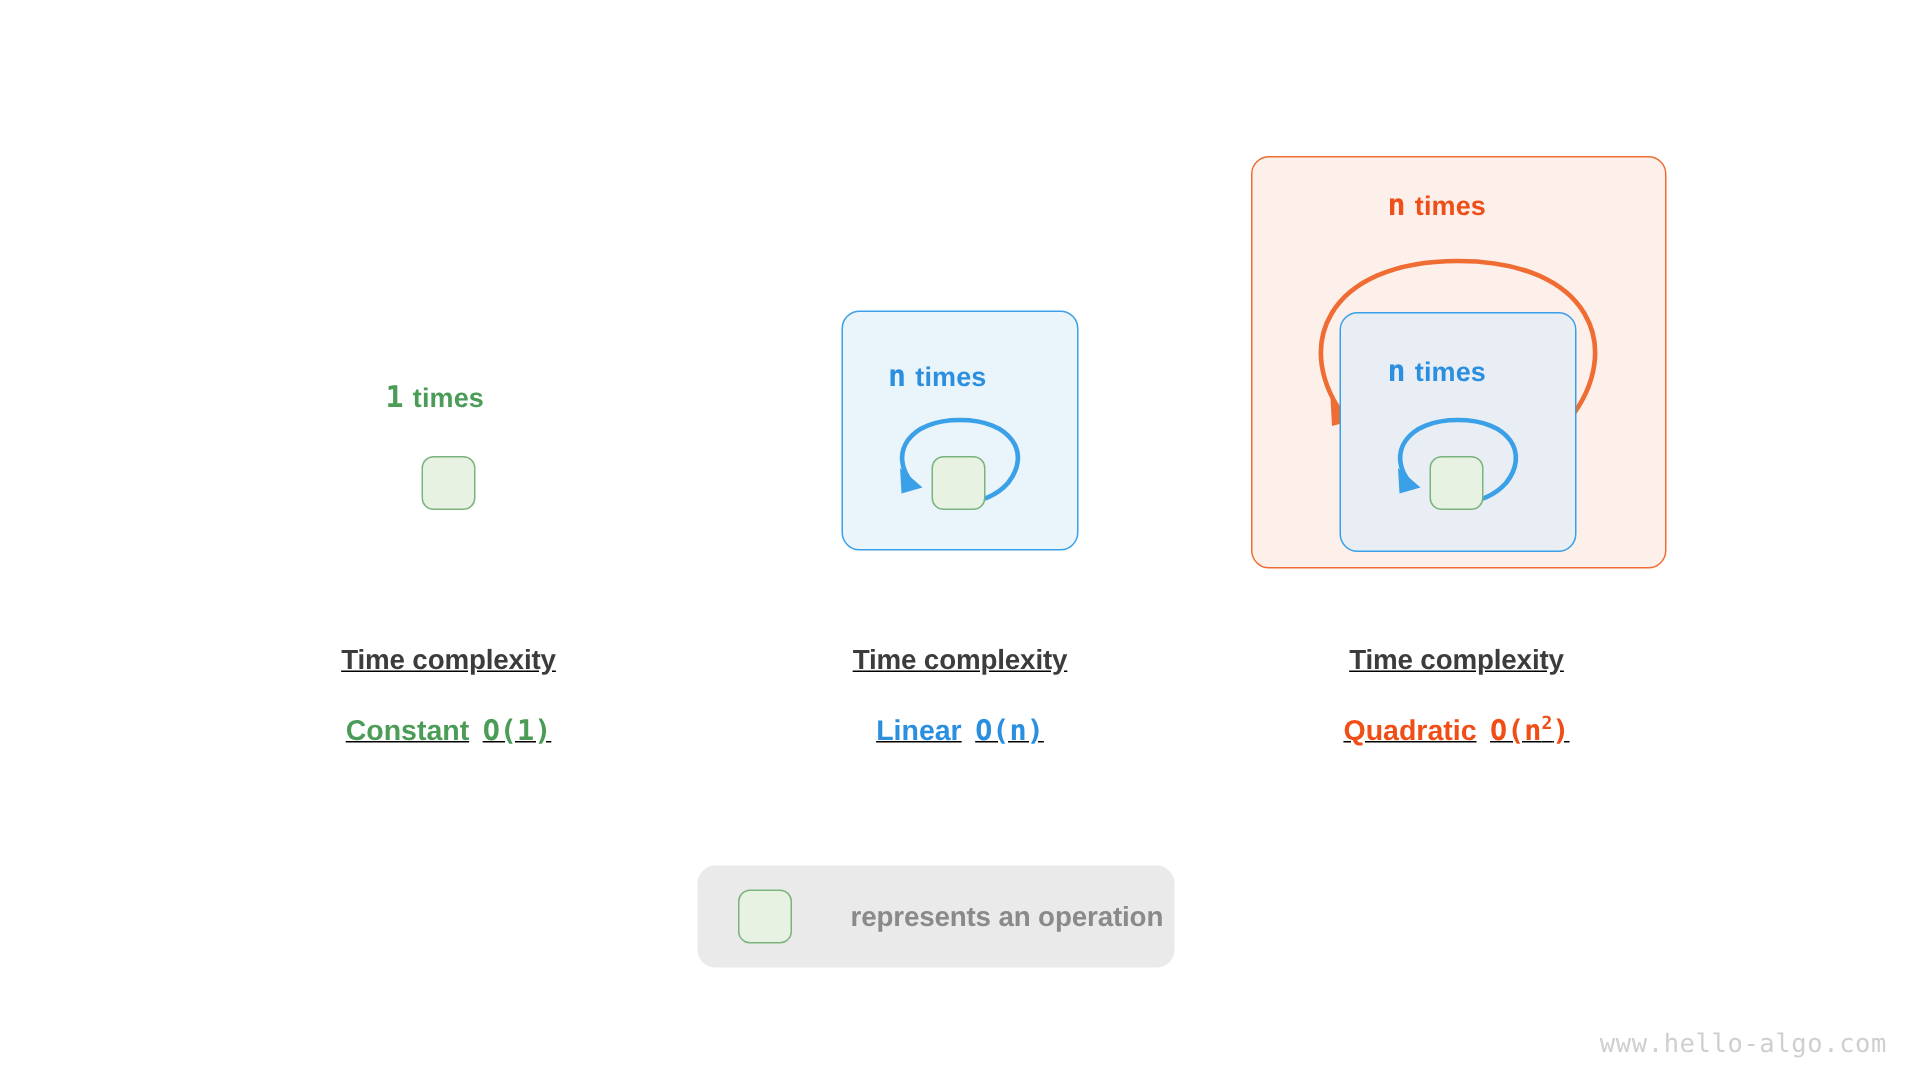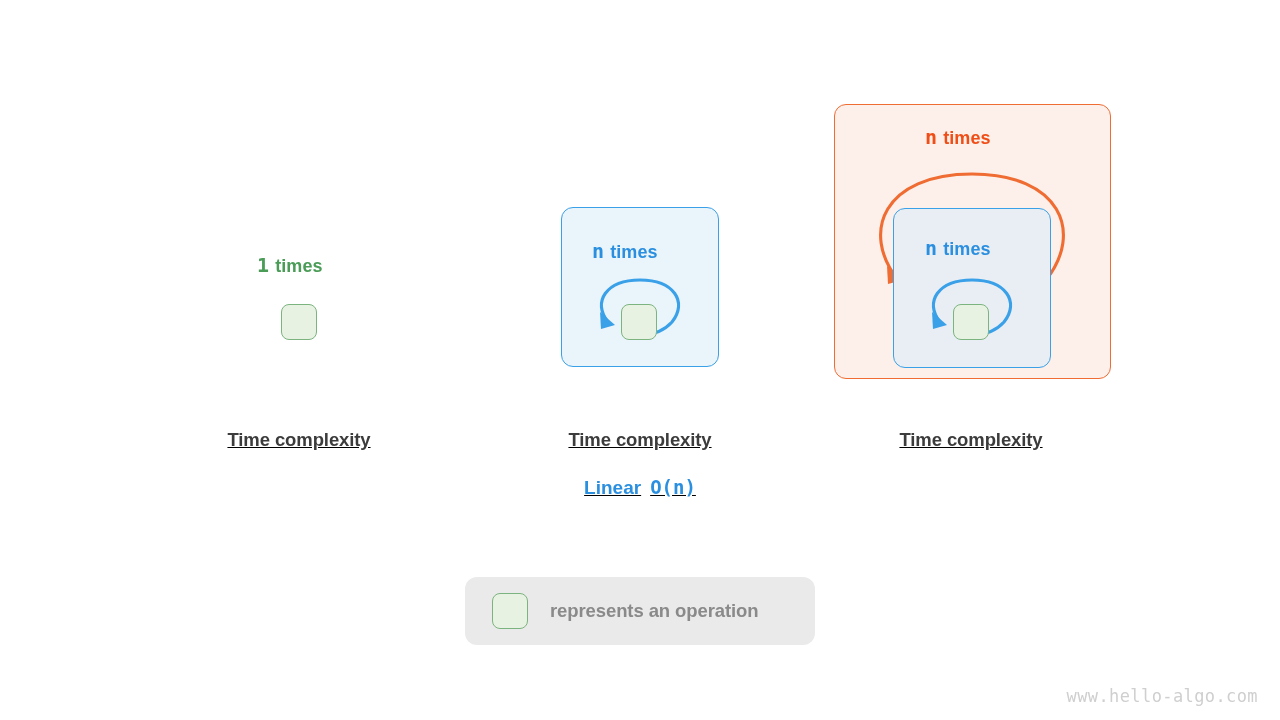--- a/index.html
+++ b/index.html
@@ -165,28 +165,29 @@
 
   .cap-const { left: 149px; top: 431px; }
   .cap-lin   { left: 490px; top: 431px; }
   .cap-quad  { left: 821px; top: 431px; }
 
   
   .legend {
     position: absolute;
     left: 465px;
     top: 577px;
-    width: 350px;
+    width: 318px;
     height: 68px;
     box-sizing: border-box;
     background: #eaeaea;
     border-radius: 12px;
     display: flex;
     align-items: center;
     padding-left: 27px;
+    gap: 17px;
   }
   .legend .legend-square {
     position: static;
     flex: 0 0 auto;
     width: 36px;
     height: 36px;
   }
   .legend .legend-text {
     margin-left: 22px;
     font-family: "Liberation Sans", sans-serif;
@@ -215,20 +216,23 @@
   <div>
 
     <div class="times-label lbl-const">
       <span class="count green-text">1</span><span class="word green-text">times</span>
     </div>
 
     <div class="op-square op-const"></div>
 
     <div class="caption cap-const">
       <span class="title">Time complexity</span>
+      <span class="value green-text">
+        <span class="name">Constant</span><span class="bigo">O(1)</span>
+      </span>
     </div>
   </div>
 
   <div>
 
     <div class="loop-box blue box-linear"></div>
 
     <div class="times-label lbl-lin z-content">
       <span class="count blue-text">n</span><span class="word blue-text">times</span>
     </div>
@@ -269,20 +273,23 @@
 
     <svg class="arrow-svg arrow-blue loop-quad-inner z-content" width="100" height="64" viewBox="0 0 100 64">
       <path d="M 18 46 C 2 26, 16 4, 50 4 C 84 4, 98 26, 82 46 C 74 55, 62 59, 50 60"></path>
       <polygon points="10,36 25,49 11,53"></polygon>
     </svg>
 
     <div class="op-square op-quad z-content"></div>
 
     <div class="caption cap-quad">
       <span class="title">Time complexity</span>
+      <span class="value orange-text">
+        <span class="name">Quadratic</span><span class="bigo"><span>O(n</span><sup>2</sup><span>)</span></span>
+      </span>
     </div>
   </div>
 
   <div class="legend">
     <div class="op-square legend-square"></div>
     <span class="legend-text">represents an operation</span>
   </div>
 
   <div class="watermark">www.hello-algo.com</div>
 

